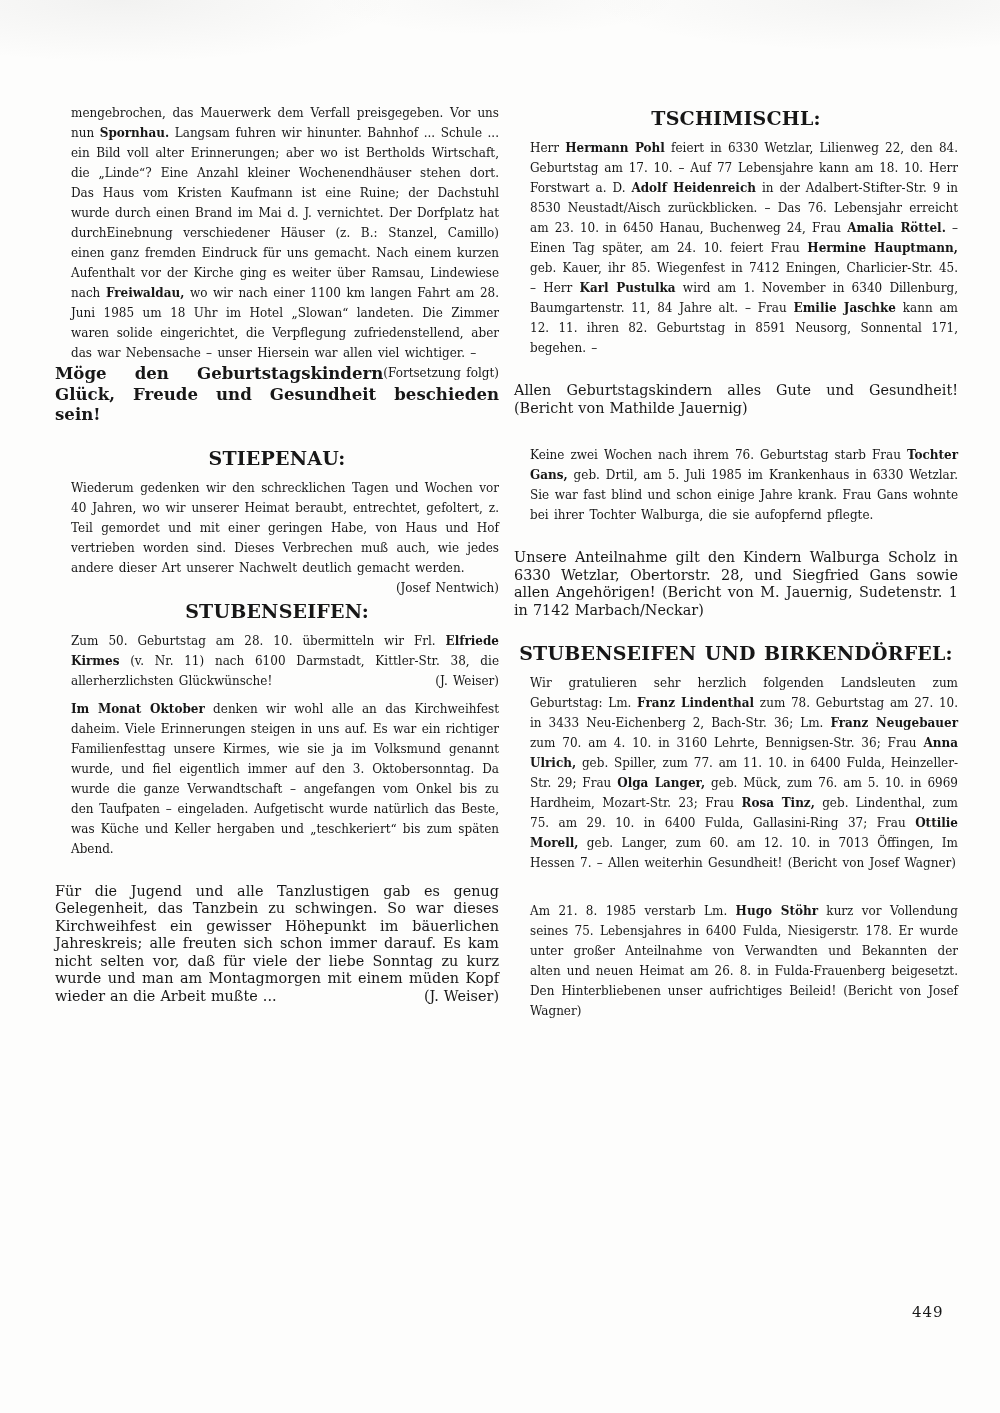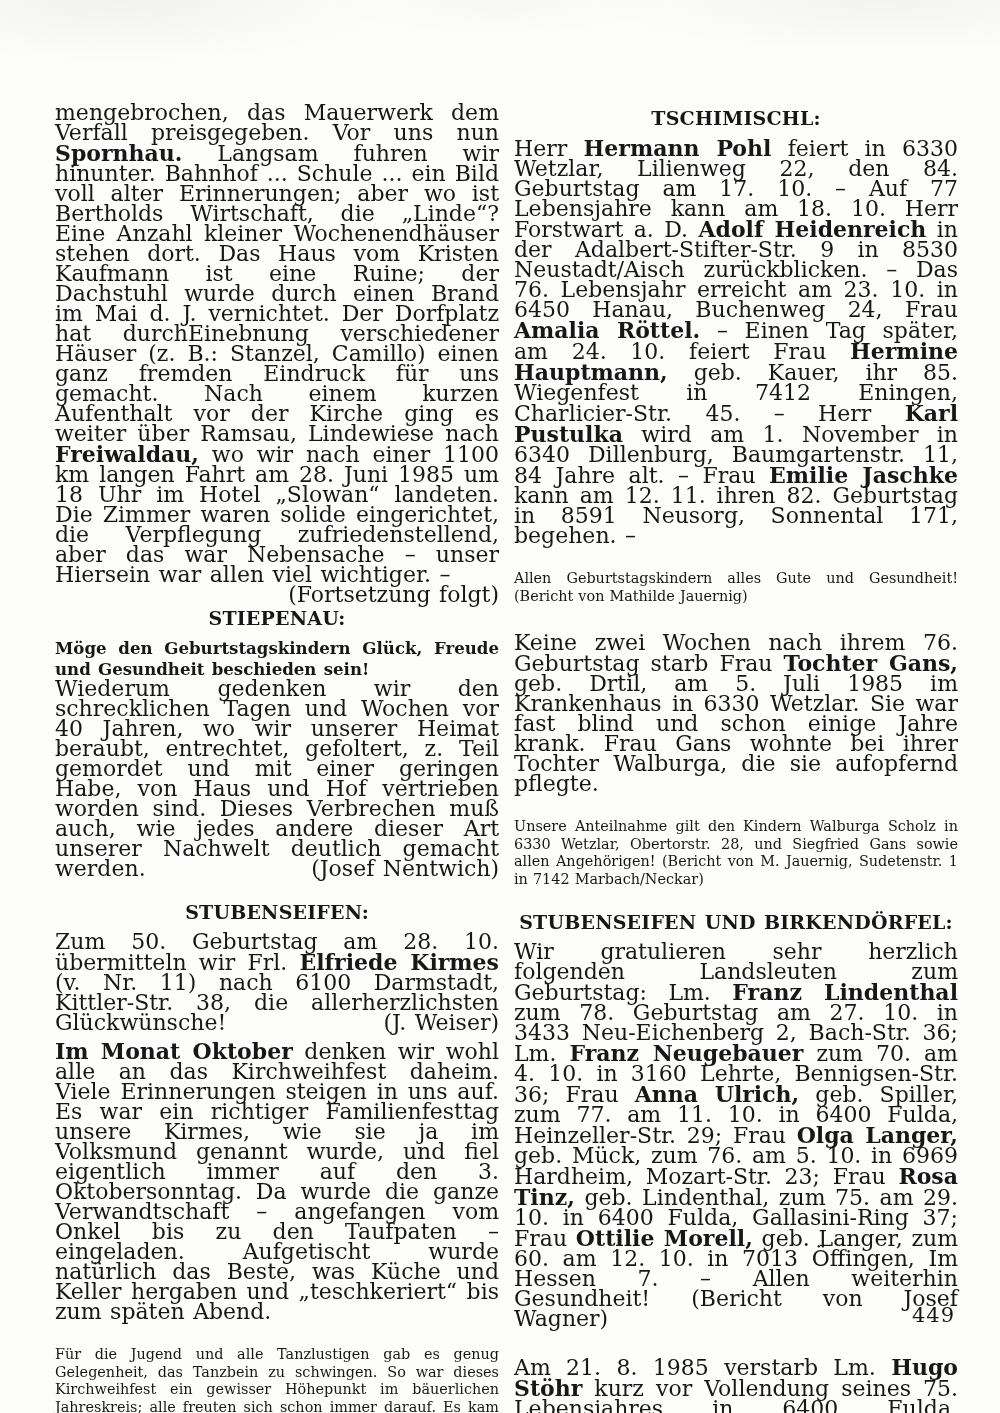--- a/index.html
+++ b/index.html
@@ -30,22 +30,23 @@
     position: absolute;
     top: 103px;
     text-align: justify;
     word-spacing: 1.5px;
   }
   .col-left  { left: 55px;  width: 444px; }
   .col-right { left: 514px; width: 444px; }
 
   .block { margin: 0; }
   .block.body {
-    font-size: 22px;
+    font-size: 12px;
     line-height: 20px;
+    margin-left: 16px;
   }
   .block.lead {
     font-size: 16.6px;
     line-height: 20.5px;
     font-weight: bold;
   }
   .block.small {
     font-size: 14.4px;
     line-height: 17.6px;
     word-spacing: 0.5px;
@@ -64,33 +65,33 @@
   .gap-md { margin-top: 28px; }
   .gap-lg { margin-top: 40px; }
 
   .sig { float: right; }
   b { font-weight: bold; }
 
   .page-number {
     position: absolute;
     top: 1303px;
     left: 912px;
-    font-size: 21px;
+    font-size: 15px;
     letter-spacing: 1px;
   }
 </style>
 </head>
 <body>
 
 <div class="page">
   <div class="scan-smudge"></div>
   <div class="col col-left" id="col-left">
       <div class="block body">mengebrochen, das Mauerwerk dem Verfall preisgegeben. Vor uns nun <b>Spornhau.</b> Langsam fuhren wir hinunter. Bahnhof ... Schule ... ein Bild voll alter Erinnerungen; aber wo ist Bertholds Wirtschaft, die „Linde“? Eine Anzahl kleiner Wochenendhäuser stehen dort. Das Haus vom Kristen Kaufmann ist eine Ruine; der Dachstuhl wurde durch einen Brand im Mai d. J. vernichtet. Der Dorfplatz hat durchEinebnung verschiedener Häuser (z. B.: Stanzel, Camillo) einen ganz fremden Eindruck für uns gemacht. Nach einem kurzen Aufenthalt vor der Kirche ging es weiter über Ramsau, Lindewiese nach <b>Freiwaldau,</b> wo wir nach einer 1100 km langen Fahrt am 28. Juni 1985 um 18 Uhr im Hotel „Slowan“ landeten. Die Zimmer waren solide eingerichtet, die Verpflegung zufriedenstellend, aber das war Nebensache – unser Hiersein war allen viel wichtiger. – <span class="sig">(Fortsetzung folgt)</span></div>
+      <div class="block lead"><b>Möge den Geburtstagskindern Glück, Freude und Gesundheit beschieden sein!</b></div>
       <div class="block heading">STIEPENAU:</div>
-      <div class="block lead"><b>Möge den Geburtstagskindern Glück, Freude und Gesundheit beschieden sein!</b></div>
       <div class="block body">Wiederum gedenken wir den schrecklichen Tagen und Wochen vor 40 Jahren, wo wir unserer Heimat beraubt, entrechtet, gefoltert, z. Teil gemordet und mit einer geringen Habe, von Haus und Hof vertrieben worden sind. Dieses Verbrechen muß auch, wie jedes andere dieser Art unserer Nachwelt deutlich gemacht werden.<span class="sig">(Josef Nentwich)</span></div>
       <div class="block heading">STUBENSEIFEN:</div>
       <div class="block body">Zum 50. Geburtstag am 28. 10. übermitteln wir Frl. <b>Elfriede Kirmes</b> (v. Nr. 11) nach 6100 Darmstadt, Kittler-Str. 38, die allerherzlichsten Glückwünsche!<span class="sig">(J. Weiser)</span></div>
       <div class="block body gap-sm"><b>Im Monat Oktober</b> denken wir wohl alle an das Kirchweihfest daheim. Viele Erinnerungen steigen in uns auf. Es war ein richtiger Familienfesttag unsere Kirmes, wie sie ja im Volksmund genannt wurde, und fiel eigentlich immer auf den 3. Oktobersonntag. Da wurde die ganze Verwandtschaft – angefangen vom Onkel bis zu den Taufpaten – eingeladen. Aufgetischt wurde natürlich das Beste, was Küche und Keller hergaben und „teschkeriert“ bis zum späten Abend.</div>
       <div class="block small">Für die Jugend und alle Tanzlustigen gab es genug Gelegenheit, das Tanzbein zu schwingen. So war dieses Kirchweihfest ein gewisser Höhepunkt im bäuerlichen Jahreskreis; alle freuten sich schon immer darauf. Es kam nicht selten vor, daß für viele der liebe Sonntag zu kurz wurde und man am Montagmorgen mit einem müden Kopf wieder an die Arbeit mußte ...<span class="sig">(J. Weiser)</span></div>
     </div>
   <div class="col col-right" id="col-right">
       <div class="block heading">TSCHIMISCHL:</div>
       <div class="block body">Herr <b>Hermann Pohl</b> feiert in 6330 Wetzlar, Lilienweg 22, den 84. Geburtstag am 17. 10. – Auf 77 Lebensjahre kann am 18. 10. Herr Forstwart a. D. <b>Adolf Heidenreich</b> in der Adalbert-Stifter-Str. 9 in 8530 Neustadt/Aisch zurückblicken. – Das 76. Lebensjahr erreicht am 23. 10. in 6450 Hanau, Buchenweg 24, Frau <b>Amalia Röttel.</b> – Einen Tag später, am 24. 10. feiert Frau <b>Hermine Hauptmann,</b> geb. Kauer, ihr 85. Wiegenfest in 7412 Eningen, Charlicier-Str. 45. – Herr <b>Karl Pustulka</b> wird am 1. November in 6340 Dillenburg, Baumgartenstr. 11, 84 Jahre alt. – Frau <b>Emilie Jaschke</b> kann am 12. 11. ihren 82. Geburtstag in 8591 Neusorg, Sonnental 171, begehen. –</div>
       <div class="block small gap-sm">Allen Geburtstagskindern alles Gute und Gesundheit! (Bericht von Mathilde Jauernig)</div>

